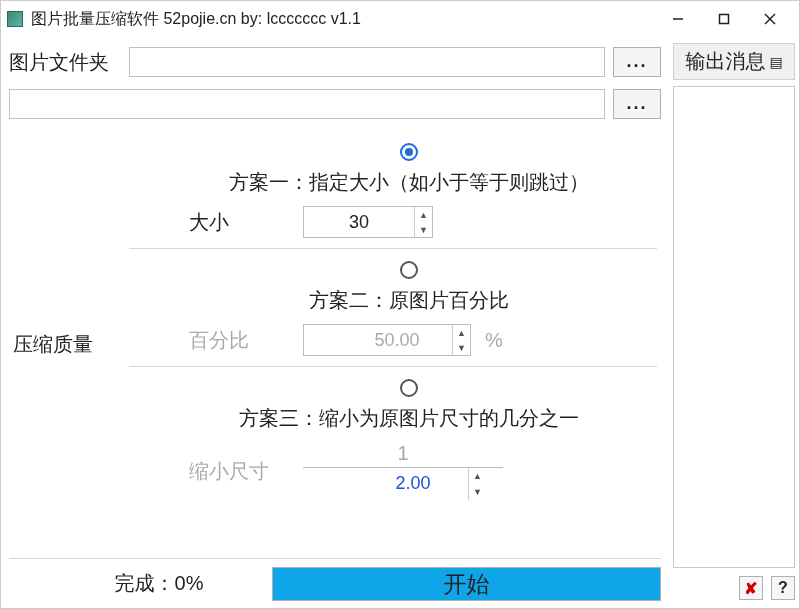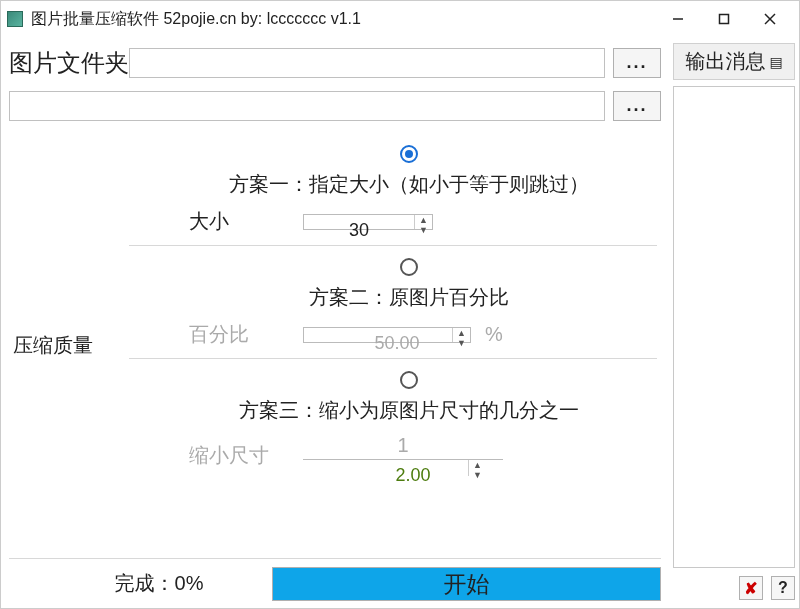--- a/index.html
+++ b/index.html
@@ -45,21 +45,21 @@
     display: flex;
     flex-direction: column;
   }
   .row {
     display: flex;
     align-items: center;
     margin-bottom: 12px;
   }
   .row .lbl {
     width: 120px;
-    font-size: 24px;
+    font-size: 20px;
   }
   .text-input {
     flex: 1;
     height: 30px;
     border: 1px solid #c0c0c0;
     background: #fff;
     padding: 2px 4px;
     font-size: 16px;
   }
   .browse-btn {
@@ -123,21 +123,21 @@
     gap: 14px;
     padding-left: 32px;
     font-size: 20px;
   }
   .field-line.disabled { color: #aaa; }
   .field-line .flabel { width: 100px; margin-left: 28px; }
   .spin {
     display: flex;
     align-items: stretch;
     border: 1px solid #bbb;
-    height: 16px;
+    height: 32px;
     background: #fff;
     justify-content: center;
   }
   .spin.disabled { color: #aaa; padding-left: 38px; }
   .spin .val {
     width: 110px;
     text-align: center;
     line-height: 30px;
     font-size: 18px;
   }
@@ -317,21 +317,21 @@
             <span class="radio"></span>
             <span>方案三：缩小为原图片尺寸的几分之一</span>
           </div>
           <div class="field-line disabled" style="align-items:center;">
             <span class="flabel">缩小尺寸</span>
             <div class="frac">
               <div class="top">1</div>
               <div class="line"></div>
               <div class="bot">
                 <div class="spin disabled" style="border:none;">
-                  <div class="val" style="color:#4d7c0f;">2.00</div>
+                  <div class="val" style="color:#1d4ed8;">2.00</div>
                   <div class="arrows">
                     <div>▲</div>
                     <div>▼</div>
                   </div>
                 </div>
               </div>
             </div>
           </div>
         </div>
 

